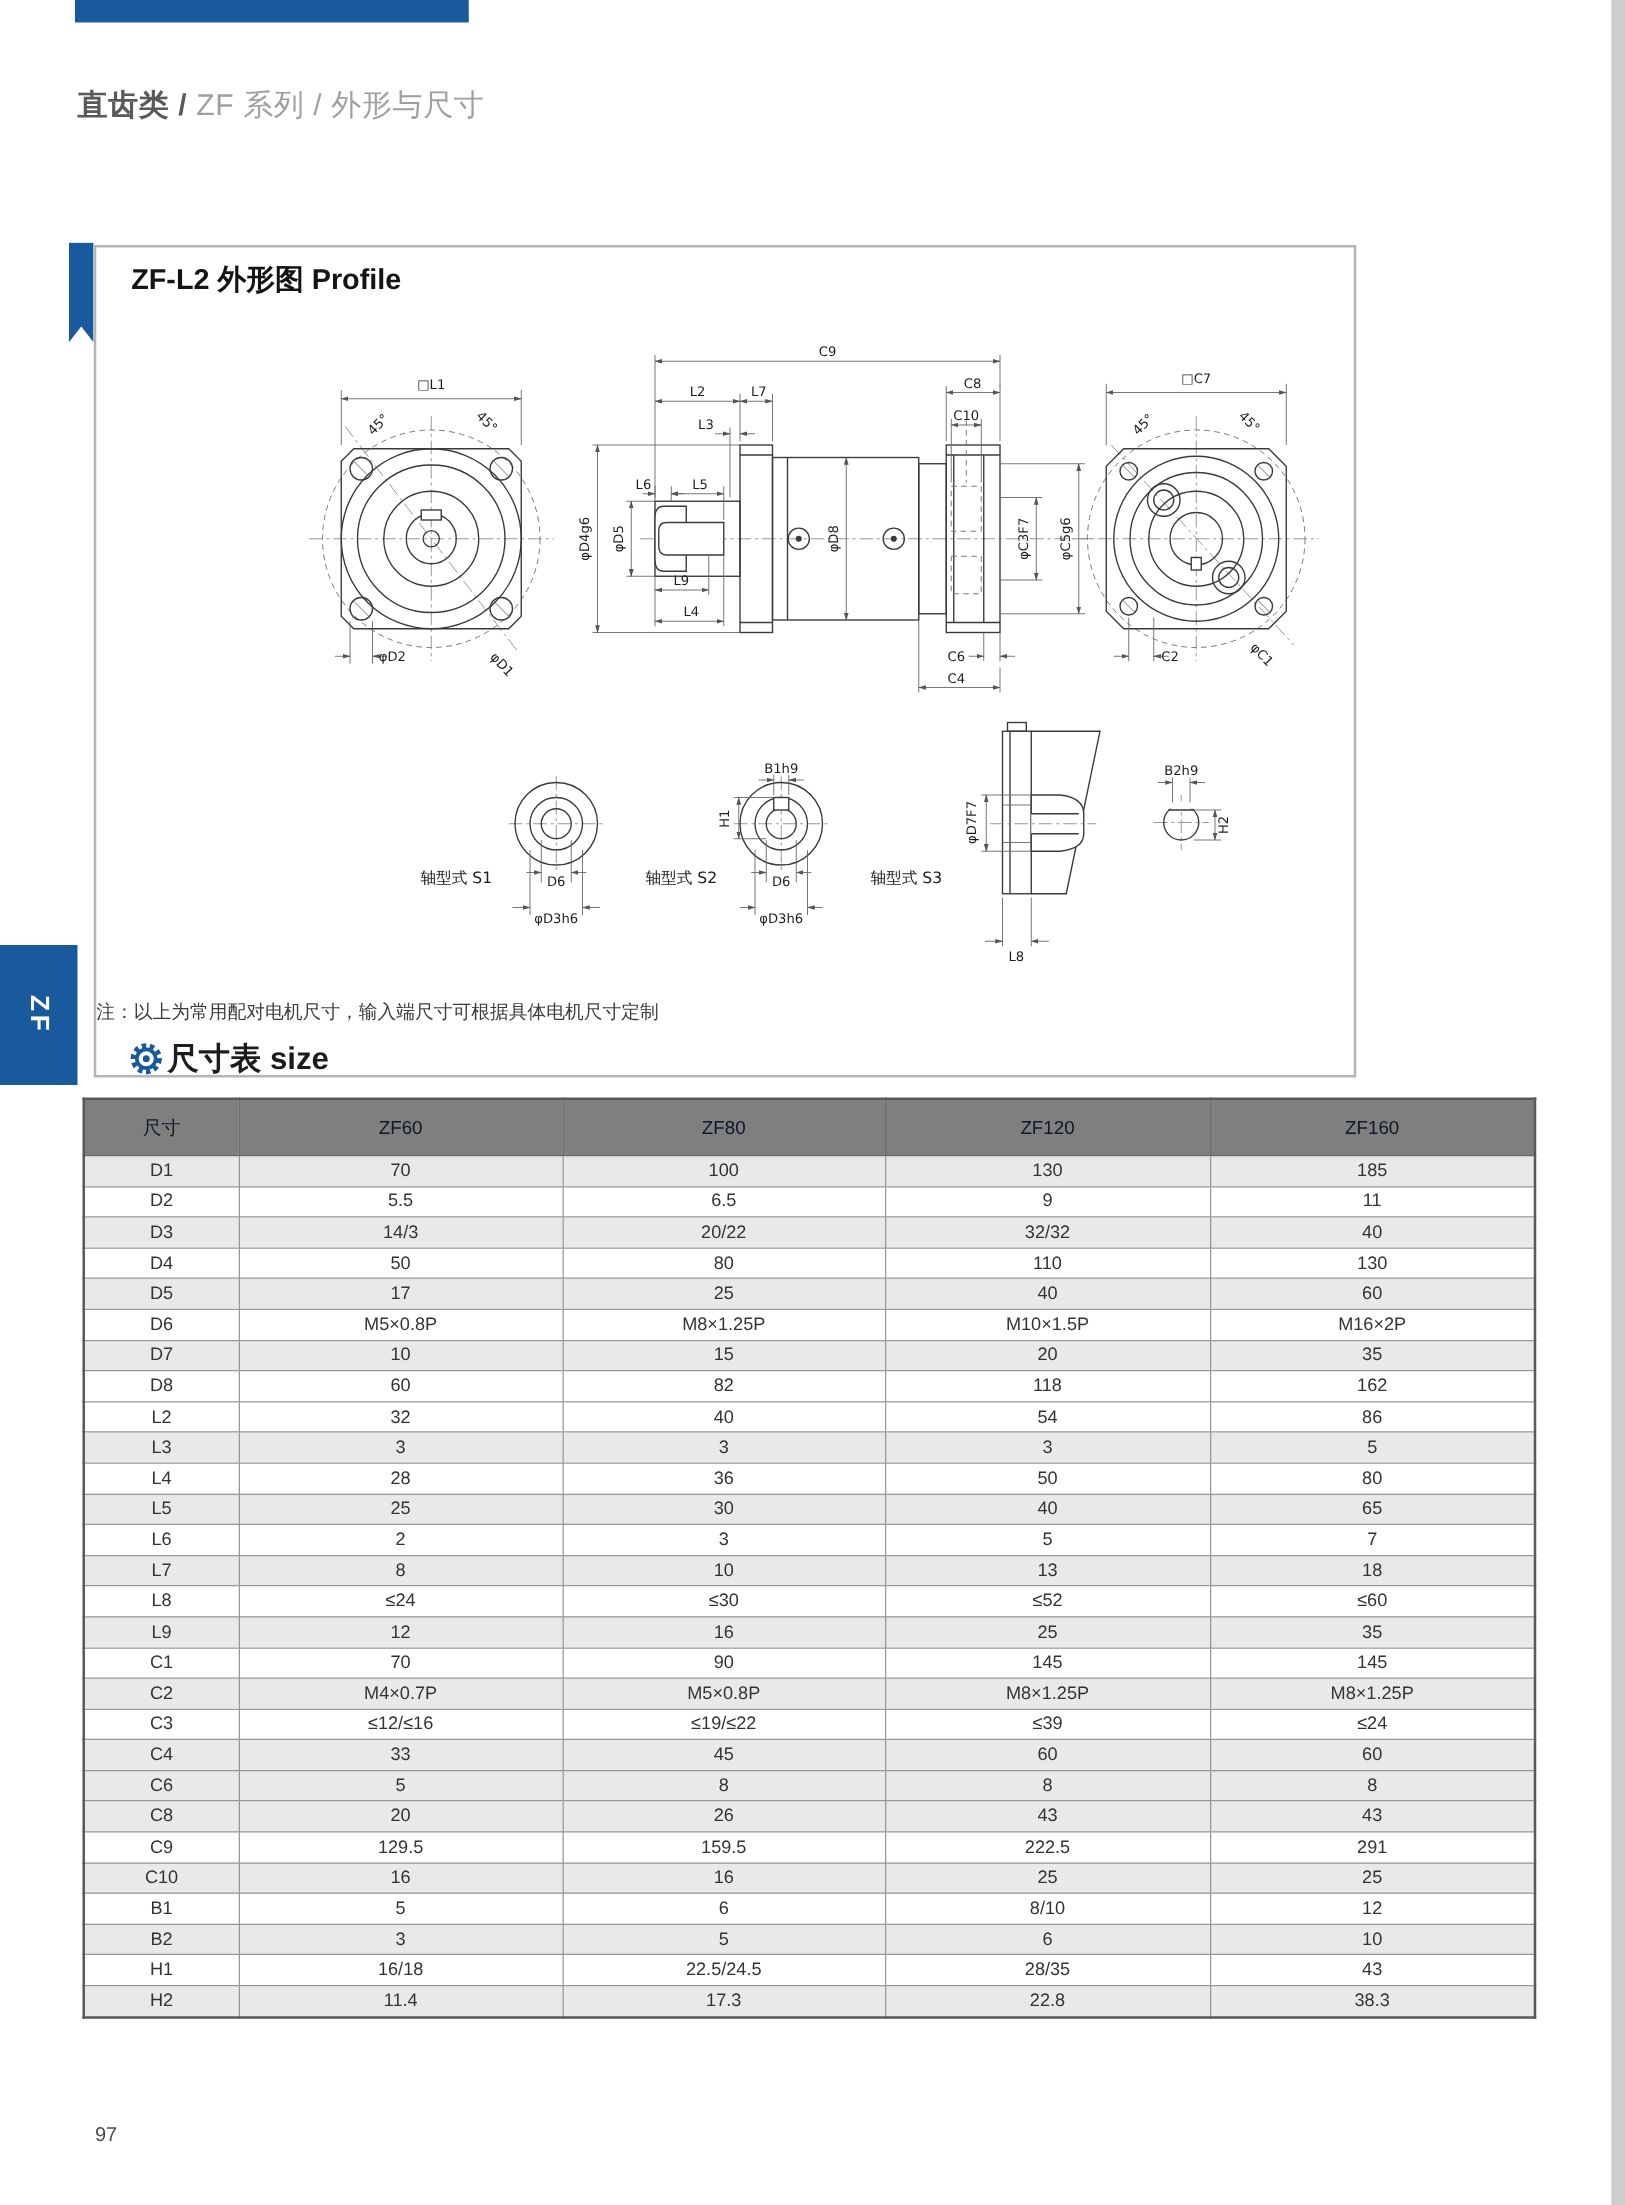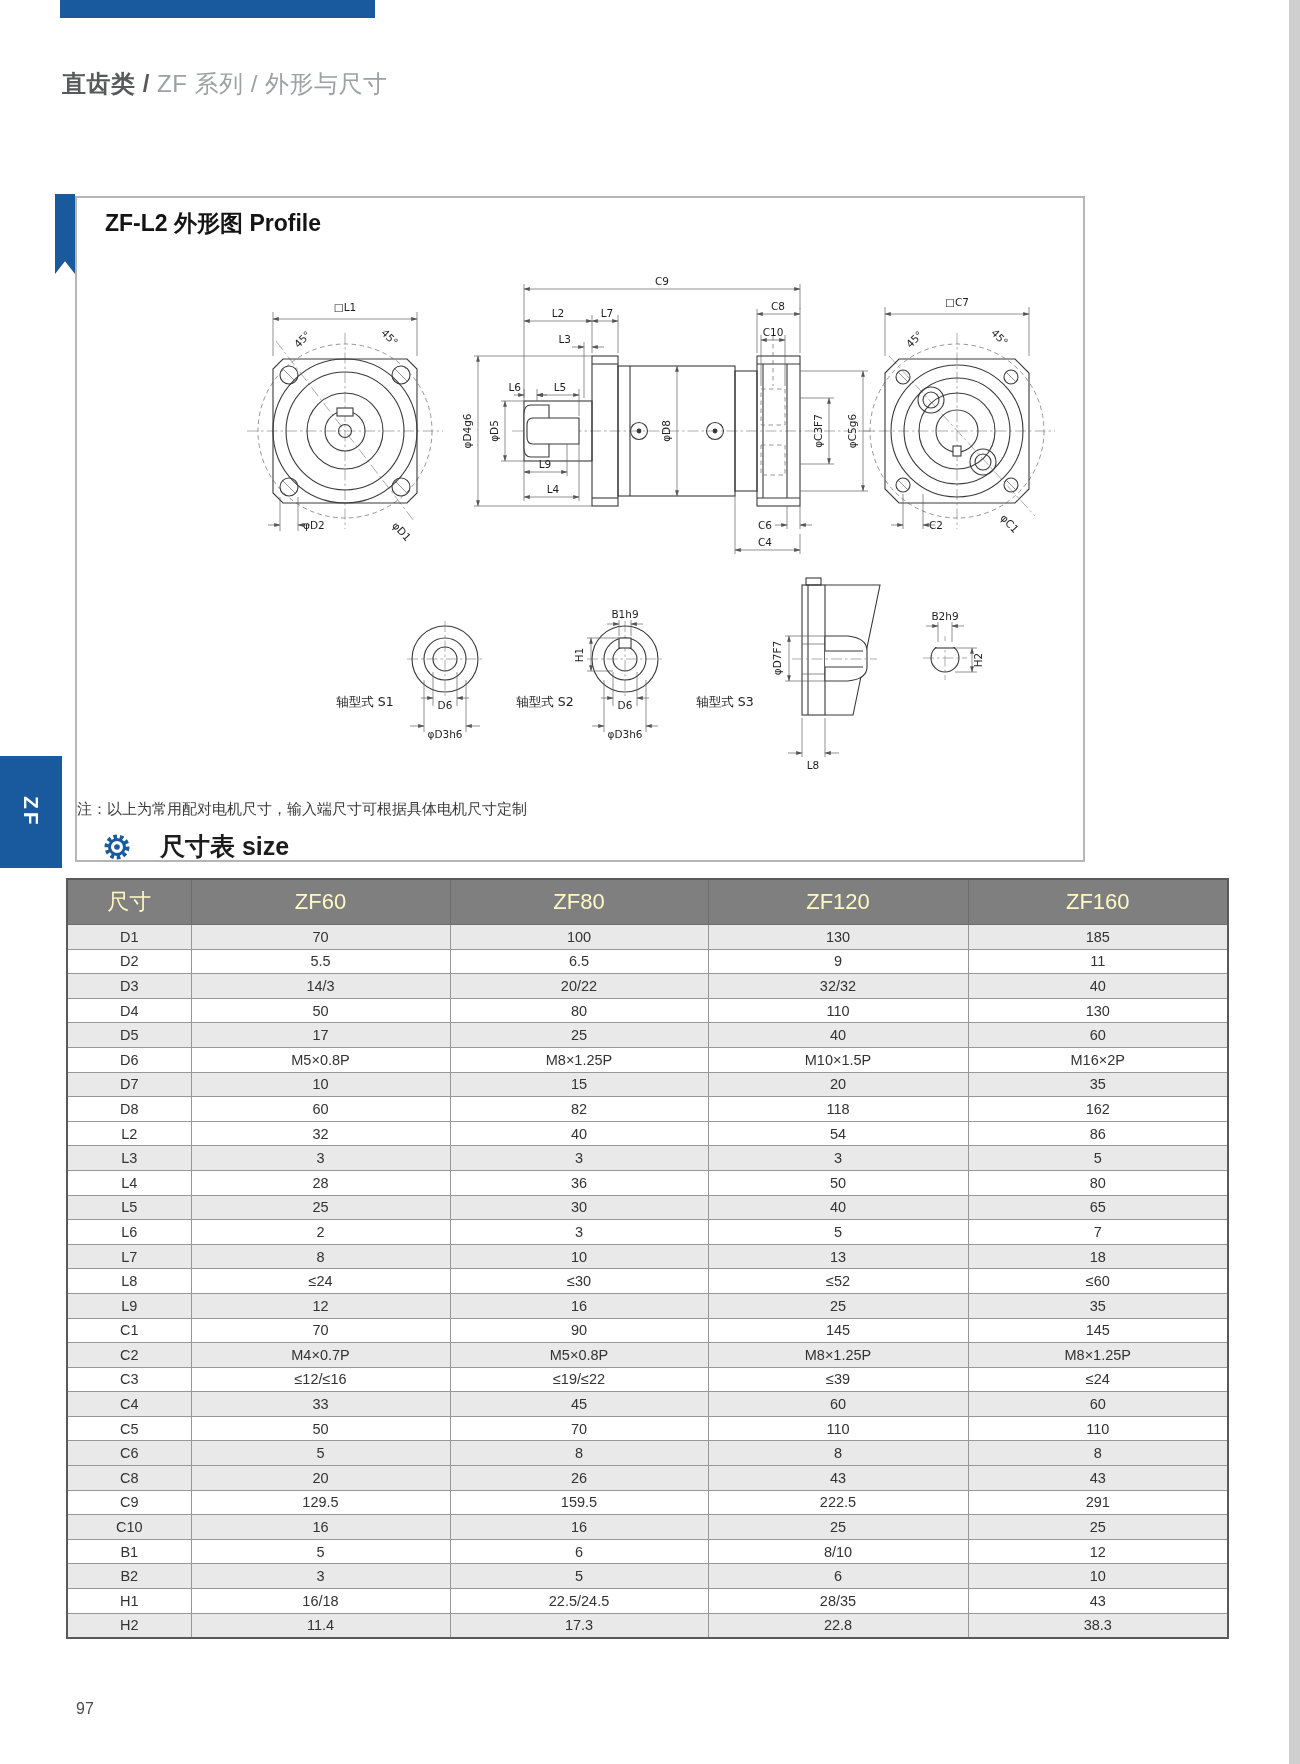--- a/index.html
+++ b/index.html
@@ -12,25 +12,25 @@
   .ribbon{position:absolute;left:55px;top:194px;width:20px;height:80px;background:#185a9d;
           clip-path:polygon(0 0,100% 0,100% 100%,50% 84%,0 100%)}
   .panel{position:absolute;left:75px;top:196px;width:1010px;height:666px;
          border:2px solid #b5b5b5;box-sizing:border-box;background:#fff}
   .panel-title{position:absolute;left:28px;top:10px;font-size:23px;font-weight:600;color:#141414}
   svg.dwg{position:absolute;left:0;top:50px;width:1008px;height:543px}
   .note{position:absolute;left:77px;top:800px;font-size:15px;color:#3c3c3c}
   .zftab{position:absolute;left:0;top:756px;width:62px;height:112px;background:#185a9d;
          display:flex;align-items:center;justify-content:center}
   .zftab span{writing-mode:vertical-rl;color:#fff;font-size:21px;font-weight:700;letter-spacing:3px}
-  .sizehead{position:absolute;left:102px;top:830px;display:flex;align-items:center;gap:28px}
+  .sizehead{position:absolute;left:102px;top:830px;display:flex;align-items:center;gap:2px}
   .sizehead .txt{font-size:25px;font-weight:700;color:#1c1c1c}
   table.size{position:absolute;left:66px;top:878px;width:1161px;border-collapse:collapse;
              table-layout:fixed;border:2px solid #595959}
-  table.size th{background:#7f7f7f;color:#fef9c3;font-weight:400;font-size:22px;height:42px;
+  table.size th{background:#7f7f7f;color:#0f172a;font-weight:400;font-size:15px;height:42px;
                 border:1px solid #6e6e6e}
   table.size td{height:23.6px;font-size:14.5px;color:#333;text-align:center;
                 border:1px solid #979797;padding:0;background:#fff}
   table.size tr.shade td{background:#e9e9e9}
   .pagenum{position:absolute;left:76px;top:1700px;font-size:16px;color:#4c4c4c}
   
   .ol{stroke:#3a3a3a;stroke-width:1.1;fill:none}
   .olw{stroke:#3a3a3a;stroke-width:1.1;fill:#fff}
   .thin{stroke:#636363;stroke-width:.7;fill:none}
   .cl{stroke:#8a8a8a;stroke-width:.7;fill:none;stroke-dasharray:11 3 2.5 3}
@@ -490,27 +490,20 @@
         <td>≤39</td>
         <td>≤24</td>
       </tr>
       <tr class="shade">
         <td>C4</td>
         <td>33</td>
         <td>45</td>
         <td>60</td>
         <td>60</td>
       </tr>
-      <tr>
-        <td>C5</td>
-        <td>50</td>
-        <td>70</td>
-        <td>110</td>
-        <td>110</td>
-      </tr>
       <tr class="shade">
         <td>C6</td>
         <td>5</td>
         <td>8</td>
         <td>8</td>
         <td>8</td>
       </tr>
       <tr class="shade">
         <td>C8</td>
         <td>20</td>

